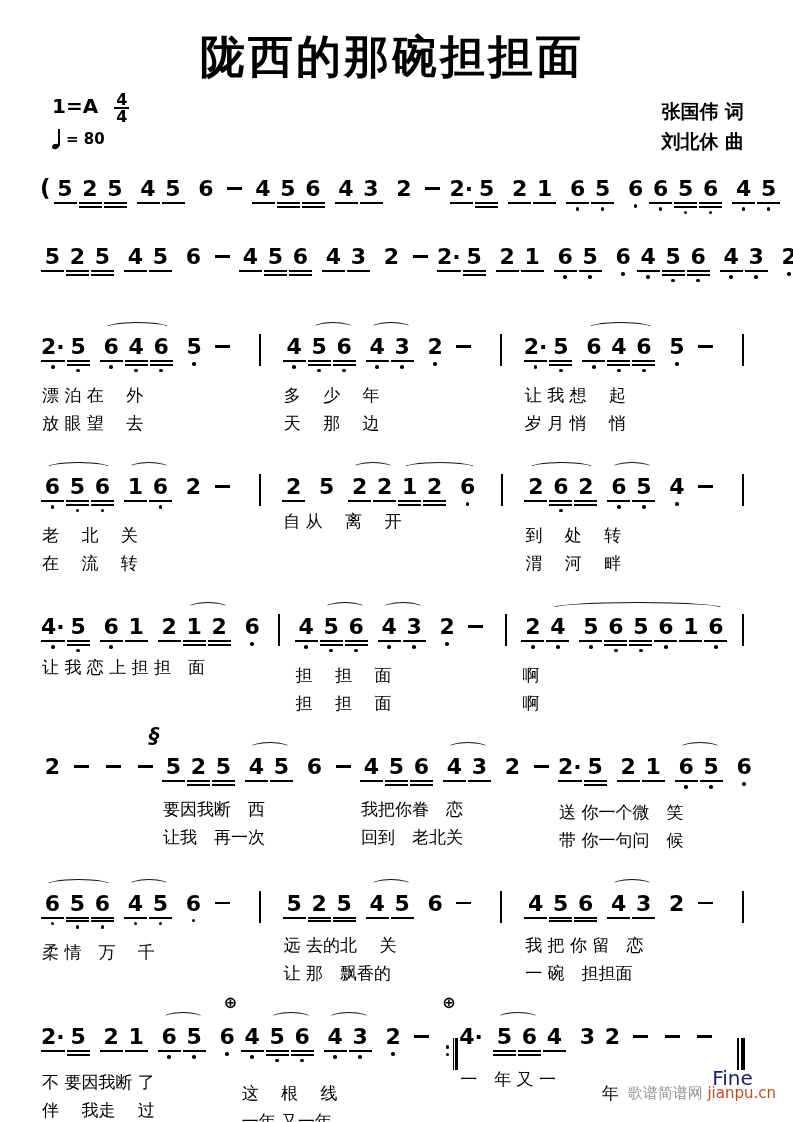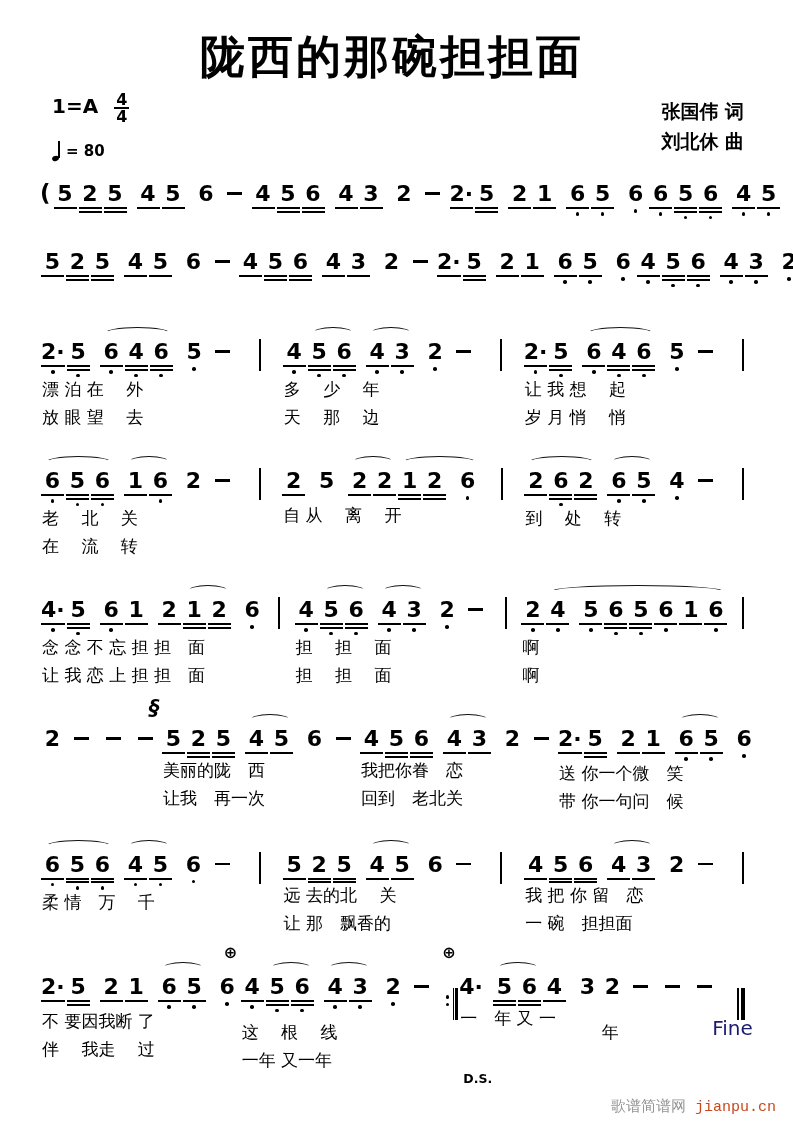--- a/index.html
+++ b/index.html
@@ -9,21 +9,21 @@
 
   
   .title{text-align:center;font-size:45px;font-weight:bold;letter-spacing:3px;
          margin:0;padding-top:28px;line-height:58px;}
   .meta{display:flex;justify-content:space-between;align-items:flex-start;
         padding:10px 40px 0 52px;}
   .keyline{display:flex;align-items:flex-start;gap:16px;font-weight:bold;font-size:20px;line-height:20px;}
   .tsig{display:flex;flex-direction:column;align-items:center;font-size:16px;line-height:15px;margin-top:-4px;}
   .tsig .den{border-top:2px solid #000;padding:0 2px;}
   .tsig .num{padding:0 2px;}
-  .tempo{display:flex;align-items:center;gap:4px;font-weight:bold;font-size:15px;margin-top:16px;}
+  .tempo{display:flex;align-items:center;gap:4px;font-weight:bold;font-size:15px;margin-top:4px;}
   .qnote{position:relative;display:inline-block;width:10px;height:21px;}
   .qnote::before{content:'';position:absolute;bottom:0;left:0;width:7px;height:5px;
                  background:#000;border-radius:50%;transform:rotate(-18deg);}
   .qnote::after{content:'';position:absolute;left:6px;bottom:3px;width:1.6px;height:17px;background:#000;}
   .credits{text-align:center;font-size:19px;font-weight:bold;line-height:30px;}
 
   
   #score{padding:6px 40px 0 40px;}
   .srow{display:flex;justify-content:space-between;align-items:flex-start;margin-bottom:24px;}
   .srow.r1{margin-bottom:16px;}
@@ -36,34 +36,34 @@
   .ulines{width:100%;display:flex;flex-direction:column;gap:1.5px;margin-top:1px;}
   .uline{height:2px;background:#000;width:100%;}
   .lodot{width:3.5px;height:3.5px;border-radius:50%;background:#000;margin-top:3px;}
   .tok.dash{min-width:30px;}
   .dashbar{width:15px;height:2.5px;background:#000;margin-top:11px;}
   .paren{font-size:23px;font-weight:bold;line-height:25px;margin-right:2px;}
   .bar{width:2px;height:32px;background:#000;margin-top:14px;}
   .arc{position:absolute;top:2px;height:11px;border:1.7px solid transparent;
        border-top-color:#111;border-radius:50%;}
   .lyr{font-size:17px;line-height:25px;white-space:pre;margin-top:3px;padding-left:2px;}
-  .lyr.first{margin-top:0;}
+  .lyr.first{margin-top:11px;}
   .segno{position:absolute;left:-12px;top:-16px;font-size:21px;font-weight:bold;font-style:italic;}
   .coda{position:absolute;left:-16px;top:-17px;font-size:16px;font-weight:bold;}
   .rdots{display:flex;flex-direction:column;gap:4px;margin:0 2px 0 8px;padding-top:21px;}
   .rdots i{display:block;width:3.5px;height:3.5px;border-radius:50%;background:#000;}
   .rbar{width:5px;height:32px;margin-top:14px;margin-left:2px;
         border-left:1.5px solid #000;border-right:3px solid #000;box-sizing:border-box;}
   .finalbar{width:8px;height:32px;margin-top:14px;margin-left:16px;
             border-left:2px solid #000;border-right:4px solid #000;box-sizing:border-box;}
   .fine{position:absolute;right:-8px;top:56px;font-size:20px;}
   .ds{position:absolute;right:-34px;bottom:-13px;font-size:12.5px;font-weight:bold;}
 
   
-  .watermark{position:absolute;right:8px;bottom:6px;font-size:15px;white-space:pre;font-family:Liberation Mono, monospace;}
+  .watermark{position:absolute;right:8px;bottom:19px;font-size:15px;white-space:pre;}
 </style>
 </head>
 <body>
 
 <div class="page">
 
   <h1 class="title">陇西的那碗担担面</h1>
 
   <div class="meta">
     <div>
@@ -749,20 +749,21 @@
               <div class="dg">4</div>
               <div class="lodot"></div>
             </div>
             <div class="tok dash">
               <div class="dashbar"></div>
             </div>
             <div class="arc" style="left: 5px; width: 65px;"></div>
             <div class="arc" style="left: 88px; width: 40px;"></div>
           </div>
           <div class="lyr first">到　 处　 转</div>
+          <div class="lyr">渭　 河　 畔</div>
         </div>
         <div class="bar"></div>
       </div>
       <div class="srow">
         <div class="meas">
           <div class="notes">
             <div class="tok">
               <div class="dg">4·</div>
               <div class="ulines">
                 <div class="uline"></div>
@@ -809,21 +810,20 @@
                 <div class="uline"></div>
                 <div class="uline"></div>
               </div>
             </div>
             <div class="tok">
               <div class="dg">6</div>
               <div class="lodot"></div>
             </div>
             <div class="arc" style="left: 147px; width: 40px;"></div>
           </div>
-          <div class="lyr first">念 念 不 忘 担 担　面</div>
           <div class="lyr">让 我 恋 上 担 担　面</div>
         </div>
         <div class="bar"></div>
         <div class="meas">
           <div class="notes">
             <div class="tok">
               <div class="dg">4</div>
               <div class="ulines">
                 <div class="uline"></div>
               </div>
@@ -995,21 +995,21 @@
               </div>
             </div>
             <div class="tok">
               <div class="dg">6</div>
             </div>
             <div class="tok dash">
               <div class="dashbar"></div>
             </div>
             <div class="arc" style="left: 88px; width: 40px;"></div>
           </div>
-          <div class="lyr first">美丽的陇　西</div>
+          <div class="lyr first">要因我断　西</div>
           <div class="lyr">让我　再一次</div>
         </div>
         <div class="bar"></div>
         <div class="meas">
           <div class="notes">
             <div class="tok">
               <div class="dg">4</div>
               <div class="ulines">
                 <div class="uline"></div>
               </div>

